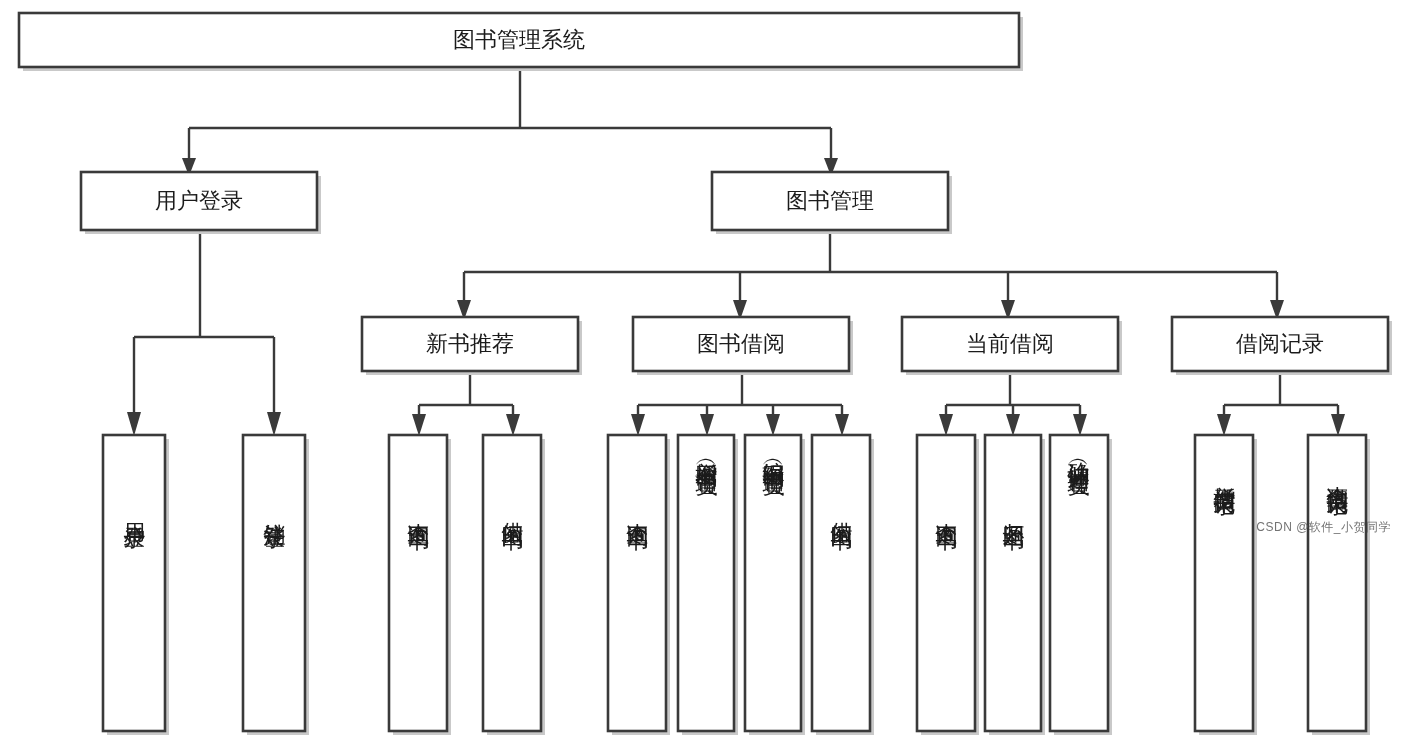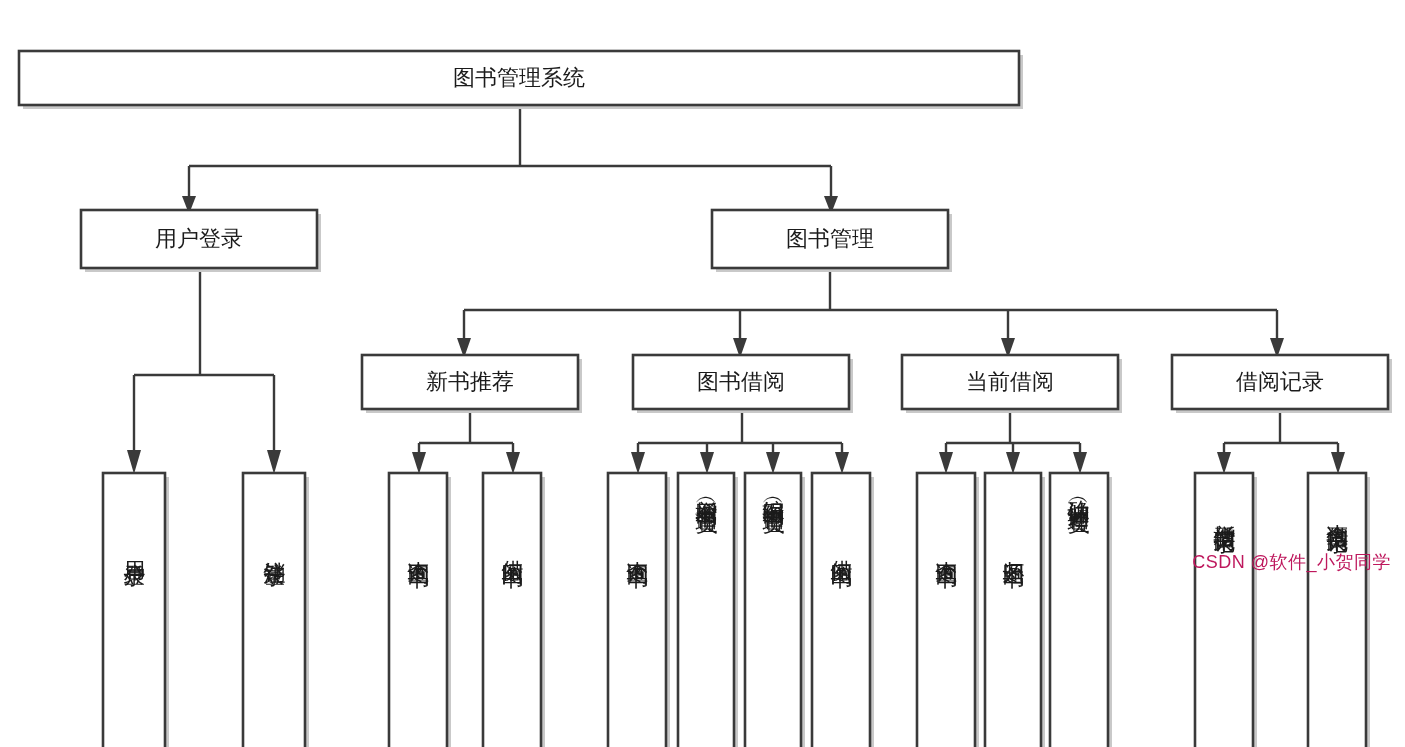--- a/index.html
+++ b/index.html
@@ -13,21 +13,20 @@
     position: relative;
     overflow: hidden;
     font-family: "Liberation Sans", "DejaVu Sans", sans-serif;
   }
   #diagram-root {
     position: absolute;
     top: 0;
     left: 0;
     width: 1405px;
     height: 544px;
-    margin-top: 38px;
   }
   svg.diagram {
     display: block;
     width: 1405px;
     height: 747px;
   }
   .node-box {
     fill: #ffffff;
     stroke: #3a3a3a;
     stroke-width: 2.6;
@@ -63,22 +62,22 @@
     letter-spacing: 2px;
     white-space: nowrap;
     text-align: left;
     pointer-events: none;
   }
   .watermark {
     position: absolute;
     right: 14px;
     bottom: 8px;
     font-family: "Liberation Sans", "DejaVu Sans", sans-serif;
-    font-size: 18px;
-    color: #be185d;
+    font-size: 12px;
+    color: #737373;
     white-space: nowrap;
     letter-spacing: 0.5px;
   }
 </style>
 </head>
 <body>
 
 <div id="diagram-root">
 
   <svg class="diagram" viewBox="0 0 1405 747">

